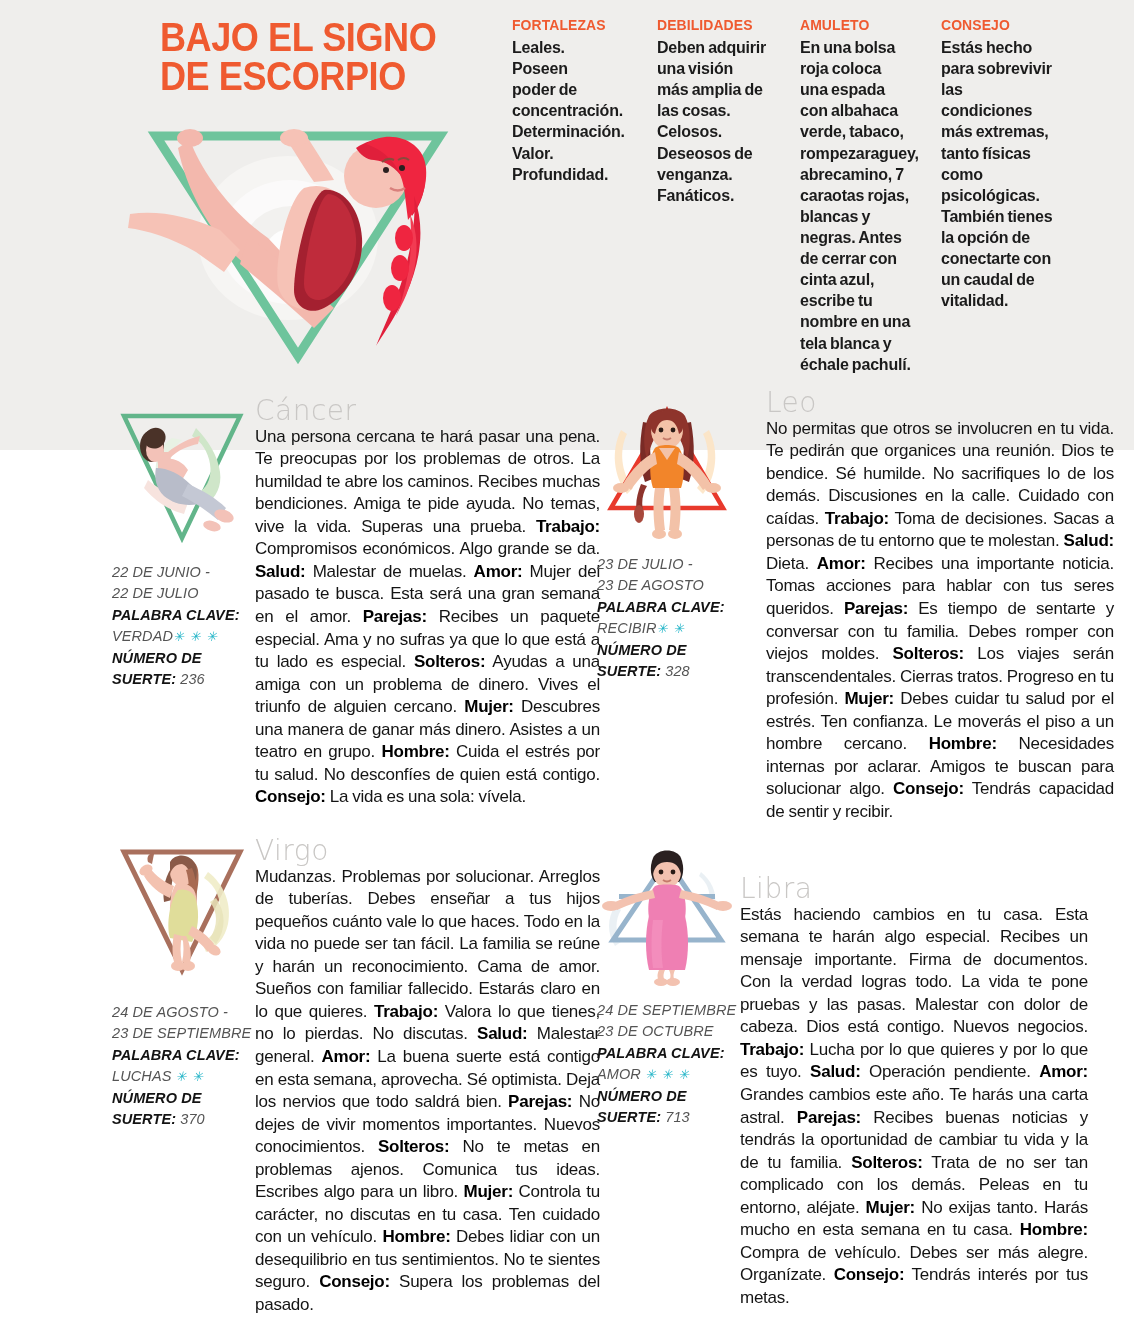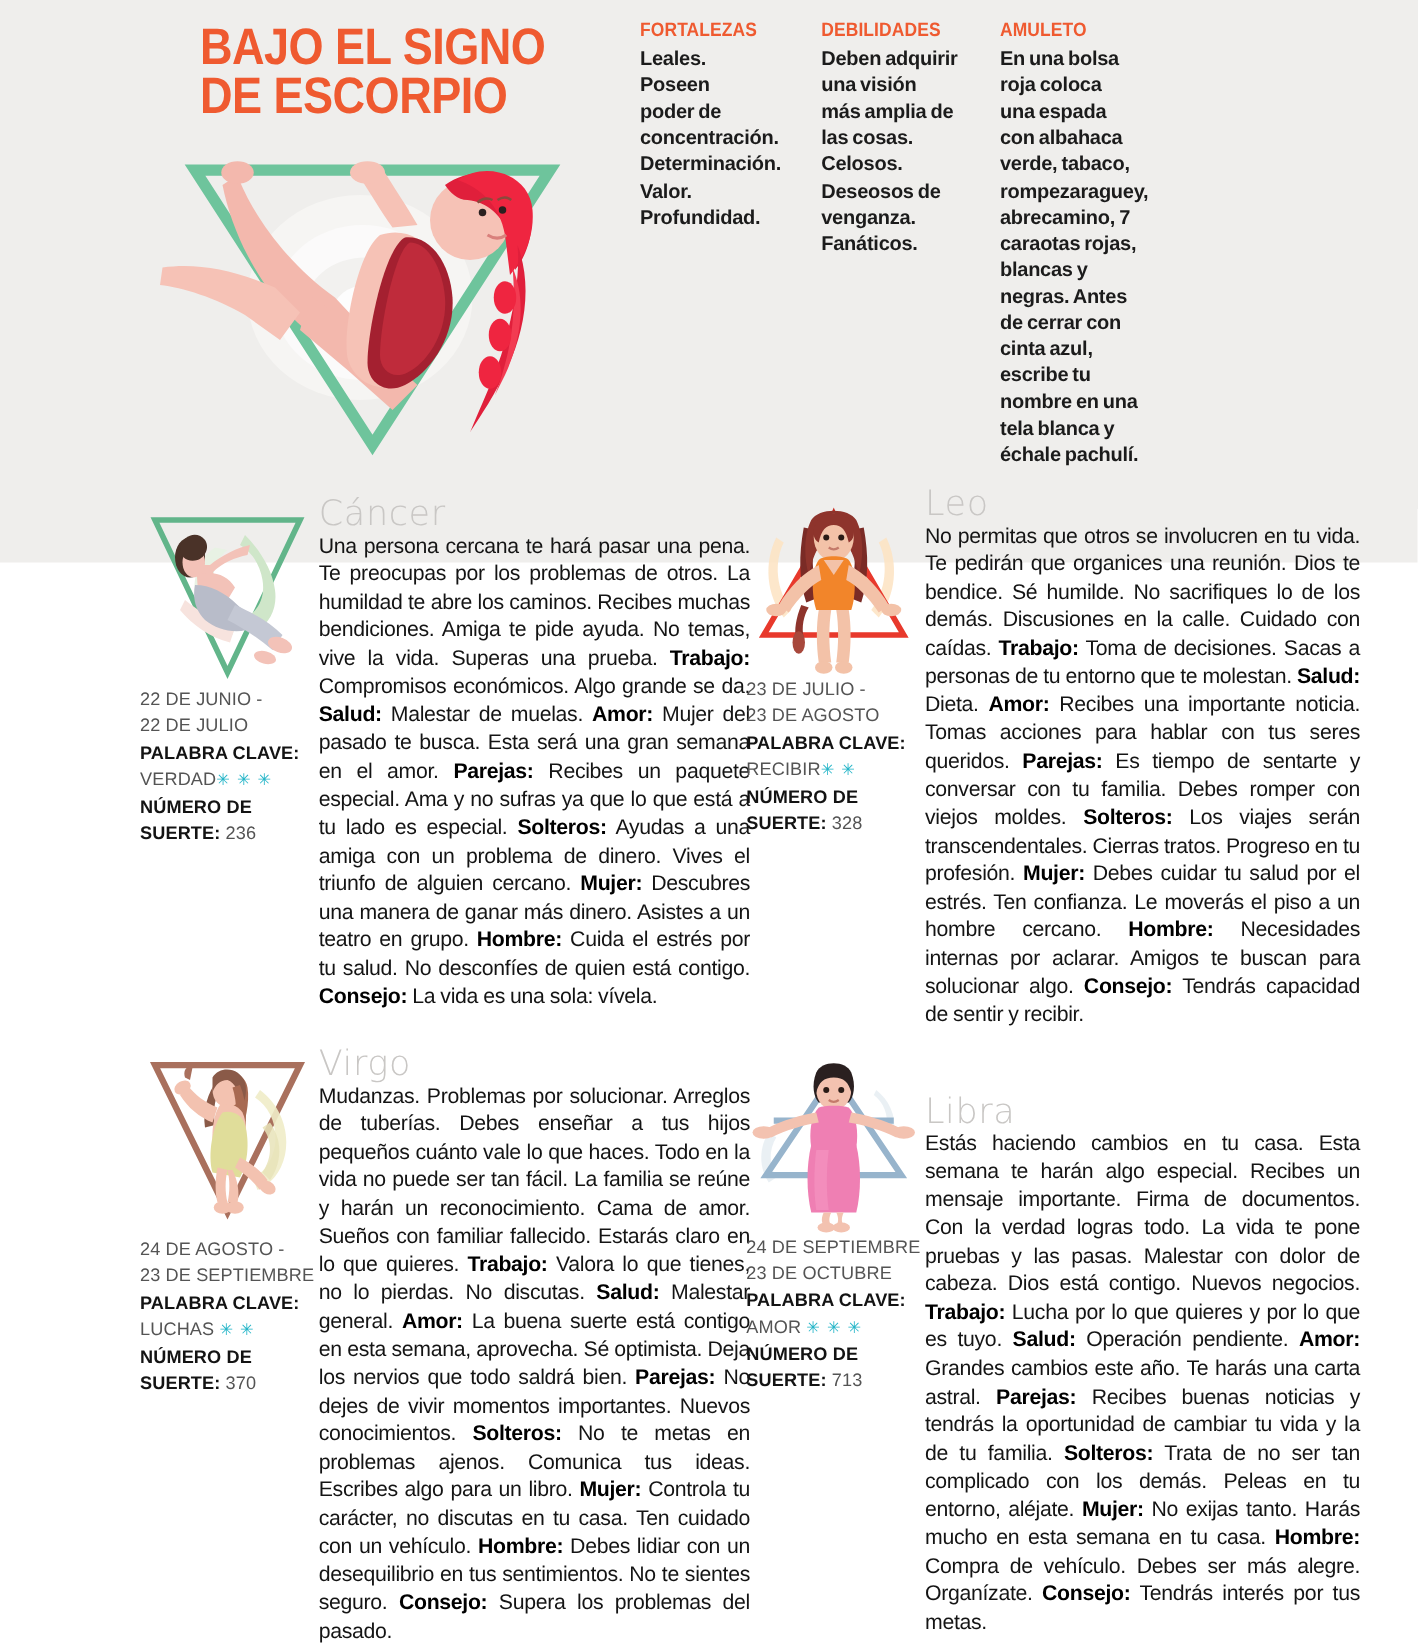--- a/index.html
+++ b/index.html
@@ -80,35 +80,36 @@
   .sign-left {
     position: absolute;
     left: 0; top: 0;
     width: 140px;
   }
   .sign-art {
     width: 140px; height: 148px;
     position: relative;
   }
   .meta {
-    margin-top: 4px;
+    margin-top: 16px;
     font-size: 14.5px;
     line-height: 1.48;
     color: #2b2b2b;
     letter-spacing: 0.1px;
+    font-style: italic;
   }
   .meta .dates { color: #545454; font-size: 14.5px; }
   .meta .lbl { font-weight: bold; color: #131313; }
   .meta .kw { color: #545454; }
   .stars { color: #24b5c8; letter-spacing: 1px; font-size: 13px; }
   .meta .num { color: #545454; }
 
   .sign-right { position: absolute; left: 143px; top: 0; width: 100%; }
   #block-cancer .sign-right { width: 345px; }
-  #block-leo    .sign-right { width: 348px; }
+  #block-leo    .sign-right { width: 348px; margin-left: 26px; }
   #block-virgo  .sign-right { width: 345px; }
   #block-libra  .sign-right { width: 348px; margin-top: 40px; }
 
   .sign-name {
     font-family: "DejaVu Sans", sans-serif;
     font-weight: 300;
     font-size: 28px;
     line-height: 0.96;
     color: #c9c7c5;
     letter-spacing: 0.5px;
@@ -180,20 +181,24 @@
     <div class="attr-head">DEBILIDADES</div>
     <div class="attr-body">Deben adquirir una visión más amplia de las cosas. Celosos. Deseosos de venganza. Fanáticos.</div>
   </div>
   <div class="attr-col" id="col-fortalezas">
     <div class="attr-head">FORTALEZAS</div>
     <div class="attr-body">Leales. Poseen poder de concentración. Determinación. Valor. Profundidad.</div>
   </div>
   <div class="attr-col" id="col-amuleto">
     <div class="attr-head">AMULETO</div>
     <div class="attr-body">En una bolsa roja coloca una espada con albahaca verde, tabaco, rompezaraguey, abrecamino, 7 caraotas rojas, blancas y negras. Antes de cerrar con cinta azul, escribe tu nombre en una tela blanca y échale pachulí.</div>
+  </div>
+  <div class="attr-col" id="col-consejo">
+    <div class="attr-head">CONSEJO</div>
+    <div class="attr-body">Estás hecho para sobrevivir las condiciones más extremas, tanto físicas como psicológicas. También tienes la opción de conectarte con un caudal de vitalidad.</div>
   </div>
 </div>
 
 <div class="sign-block" id="block-cancer">
   <div class="sign-left">
     <div class="sign-art">
       <svg width="140" height="148" viewBox="0 0 140 148">
         <polygon points="12,18 128,18 70,140" fill="none" stroke="#62b58a" stroke-width="4.5"></polygon>
         <path d="M60,40 C48,48 42,62 44,78 C46,96 58,108 74,110 L78,96 C66,92 58,82 58,70 C58,58 62,48 70,42 Z" fill="#e8f2e4"></path>
         <path d="M84,30 C96,42 106,58 108,74 C110,88 104,100 94,106 L88,94 C96,88 100,78 98,66 C96,54 90,44 80,38 Z" fill="#cfe6c9"></path>

